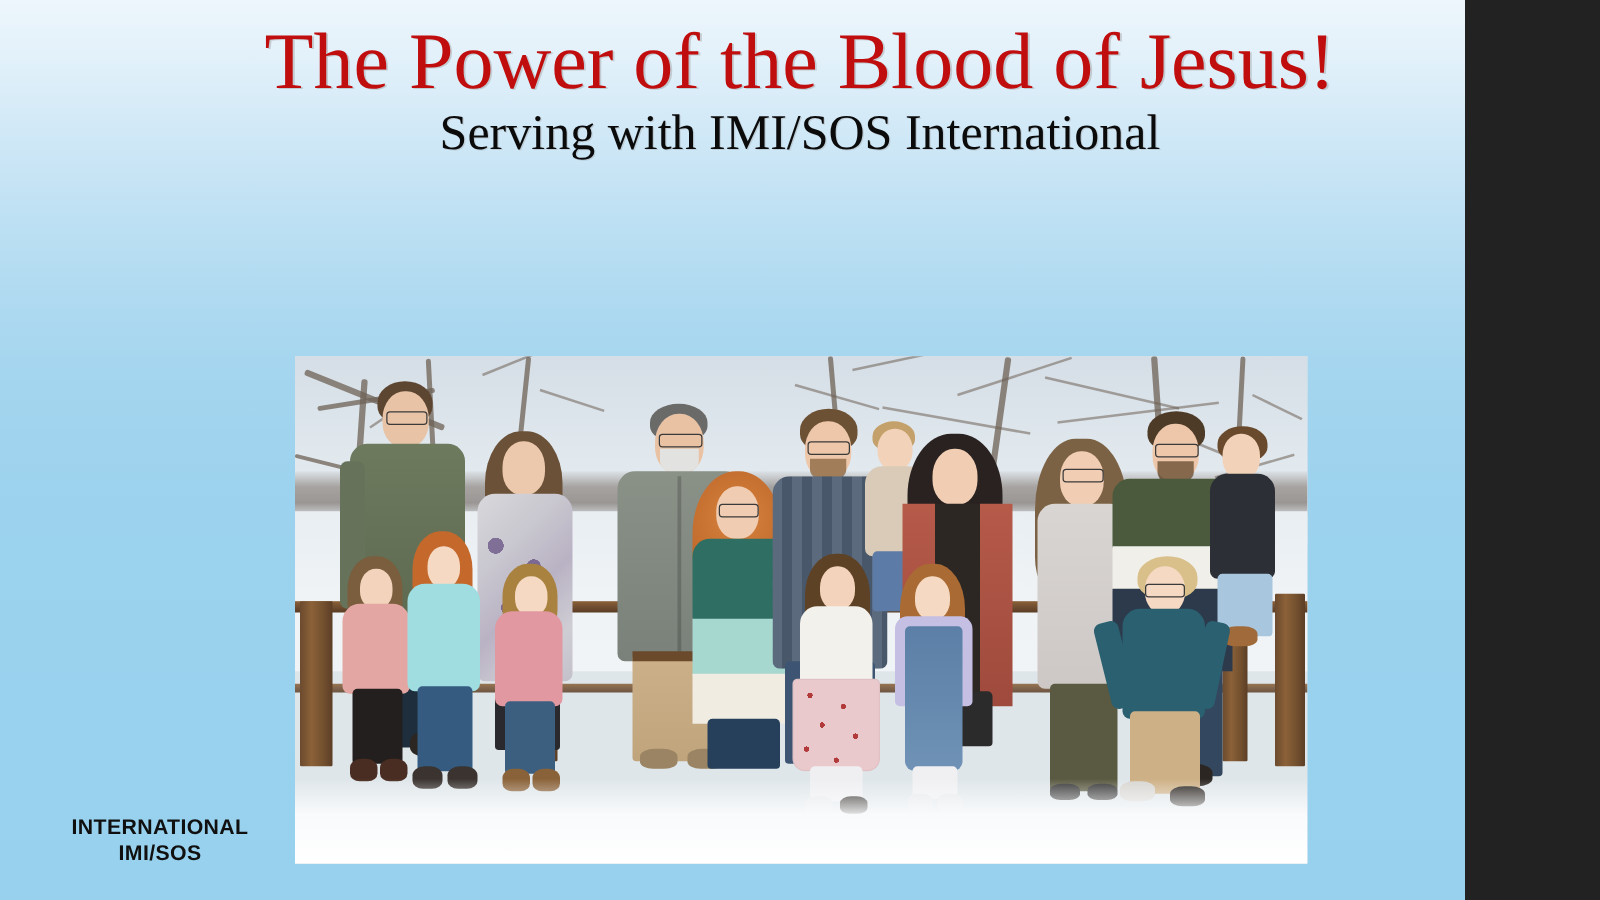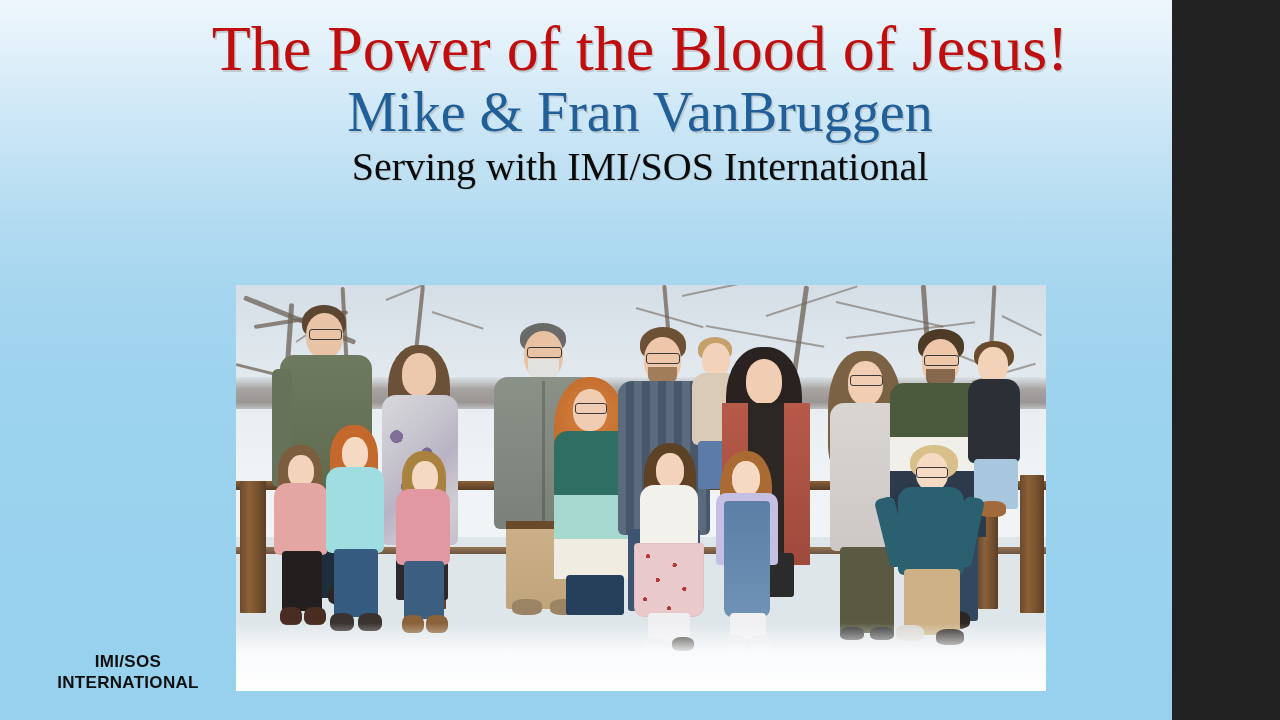--- a/index.html
+++ b/index.html
@@ -148,21 +148,20 @@
   }
   #org-stamp div { white-space: nowrap; }
 </style>
 </head>
 <body>
 
 <div id="slide">
 
   <div id="title-block">
     <div id="line-title">The Power of the Blood of Jesus!</div>
-    <div id="line-names">Mike &amp; Fran VanBruggen</div>
     <div id="line-org">Serving with IMI/SOS International</div>
   </div>
 
   <div id="photo">
 
     <div class="ph-layer" id="ph-sky"></div>
     <div class="ph-layer" id="ph-treeline"></div>
     <div class="ph-layer" id="ph-lake"></div>
     <div class="ph-layer" id="ph-railing-far"></div>
 
@@ -379,17 +378,17 @@
       <div class="shoe" style="left:660px; top:340px; width:28px; height:16px; background:#d8d6d2;"></div>
       <div class="shoe" style="left:700px; top:344px; width:28px; height:16px; background:#2b2622;"></div>
     </div>
 
     <div class="ph-layer" style="left:0; top:338px; width:810px; height:68px;
                 background:linear-gradient(to bottom, rgba(255,255,255,0) 0%, rgba(252,253,254,.88) 42%, #ffffff 100%);"></div>
 
   </div>
 
   <div id="org-stamp">
+    <div>INTERNATIONAL</div>
     <div>IMI/SOS</div>
-    <div>INTERNATIONAL</div>
   </div>
 
 </div>
 
 </body></html>

